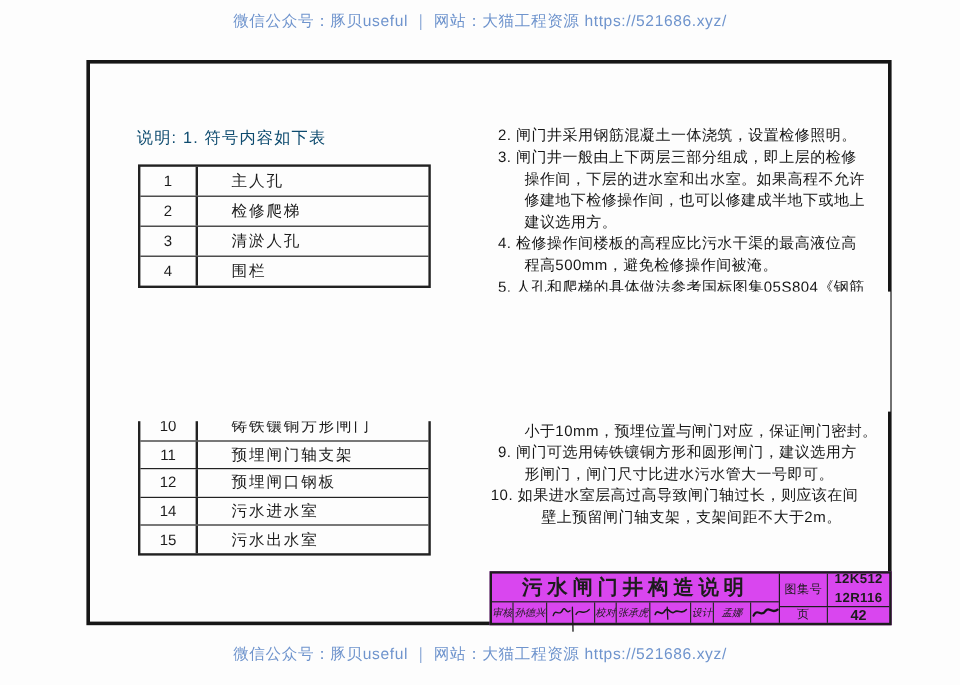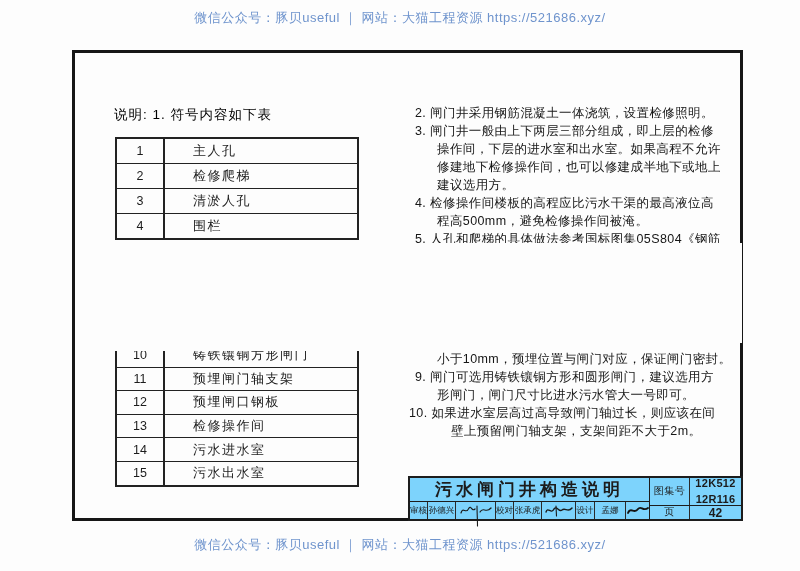--- a/index.html
+++ b/index.html
@@ -11,21 +11,21 @@
     position:absolute;left:0;width:800px;text-align:center;
     font-size:13px;color:#6f94cd;letter-spacing:0.5px;
   }
   .promo.top{top:9px;}
   .promo.bottom{top:536px;}
   .frame{
     position:absolute;left:72px;top:50px;width:671px;height:471px;
     border:3px solid #161616;box-sizing:border-box;background:#fdfdfd;
   }
   .intro{
-    position:absolute;left:114px;top:106px;font-size:13.5px;letter-spacing:1px;color:#000000;
+    position:absolute;left:114px;top:106px;font-size:13.5px;letter-spacing:1px;color:#0c4a6e;
   }
   
   .symtab{
     position:absolute;left:115px;width:244px;border:2px solid #222;box-sizing:border-box;background:#fdfdfd;
   }
   .symtab .trow{display:flex;align-items:stretch;border-top:1.5px solid #222;}
   .symtab .trow:first-child{border-top:none;}
   .symtab .tnum{
     width:46px;border-right:2px solid #222;display:flex;align-items:center;justify-content:center;
     font-size:12.5px;
@@ -44,28 +44,28 @@
   .notes .nline{height:18px;line-height:18px;white-space:nowrap;letter-spacing:0.4px;}
   .notes.topsec{top:104px;}
   .notes.botsec{top:350px;}
   .pl-num{padding-left:10px;}
   .pl-cont{padding-left:32px;}
   .pl-num10{padding-left:4px;}
   .pl-cont10{padding-left:46px;}
   
   .tblock{
     position:absolute;left:408px;top:476px;width:335px;height:45px;
-    border:2px solid #1d1d1d;box-sizing:border-box;background:#7dd3fc;display:flex;
+    border:2px solid #1d1d1d;box-sizing:border-box;background:#d946ef;display:flex;
   }
   .tb-left{width:241px;border-right:1.5px solid #1d1d1d;box-sizing:border-box;display:flex;flex-direction:column;}
   .tb-title{
     height:27px;display:flex;align-items:center;justify-content:center;
     font-size:17px;font-weight:bold;letter-spacing:4px;white-space:nowrap;
   }
-  .tb-sigrow{display:flex;height:28px;border-top:1.5px solid #1d1d1d;box-sizing:border-box;}
+  .tb-sigrow{display:flex;height:28px;border-top:1.5px solid #1d1d1d;box-sizing:border-box;font-style:italic;}
   .tb-sigrow .cell{
     border-left:1px solid #2a2a2a;display:flex;align-items:center;justify-content:center;
     font-size:8.5px;white-space:nowrap;overflow:visible;box-sizing:border-box;
   }
   .tb-sigrow .cell:first-child{border-left:none;}
   .tb-right{width:92px;display:flex;flex-direction:column;}
   .tb-r-row1{flex:1;display:flex;border-bottom:1.5px solid #1d1d1d;}
   .tb-r-row2{height:13.5px;display:flex;}
   .tb-rlabel{
     width:39px;border-right:1px solid #2a2a2a;display:flex;align-items:center;justify-content:center;
@@ -111,24 +111,20 @@
       <div class="tnum">10</div>
       <div class="tlabel">铸铁镶铜方形闸门</div>
     </div>
     <div class="trow">
       <div class="tnum">11</div>
       <div class="tlabel">预埋闸门轴支架</div>
     </div>
     <div class="trow">
       <div class="tnum">12</div>
       <div class="tlabel">预埋闸口钢板</div>
-    </div>
-    <div class="trow">
-      <div class="tnum">13</div>
-      <div class="tlabel">检修操作间</div>
     </div>
     <div class="trow">
       <div class="tnum">14</div>
       <div class="tlabel">污水进水室</div>
     </div>
     <div class="trow">
       <div class="tnum">15</div>
       <div class="tlabel">污水出水室</div>
     </div>
   </div>

